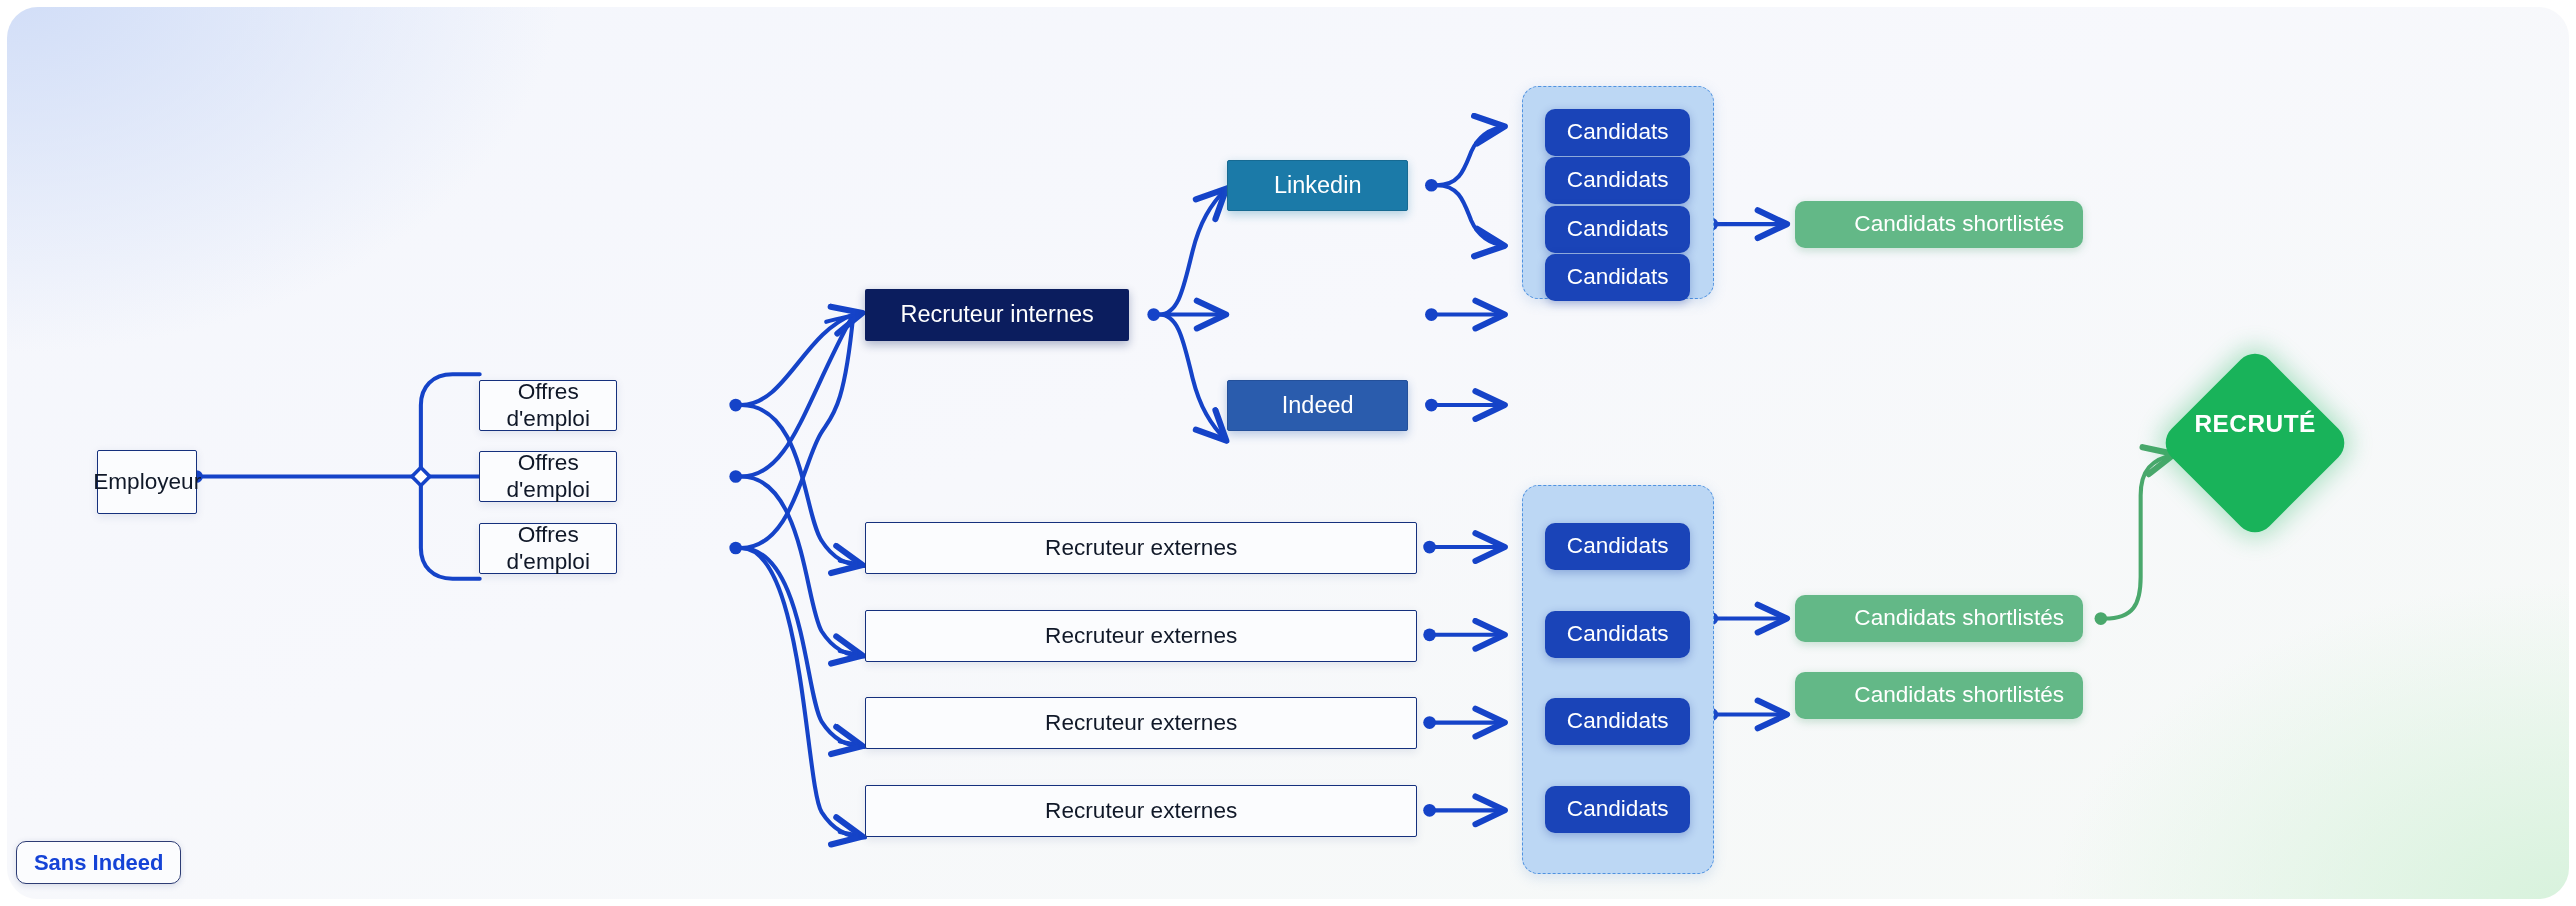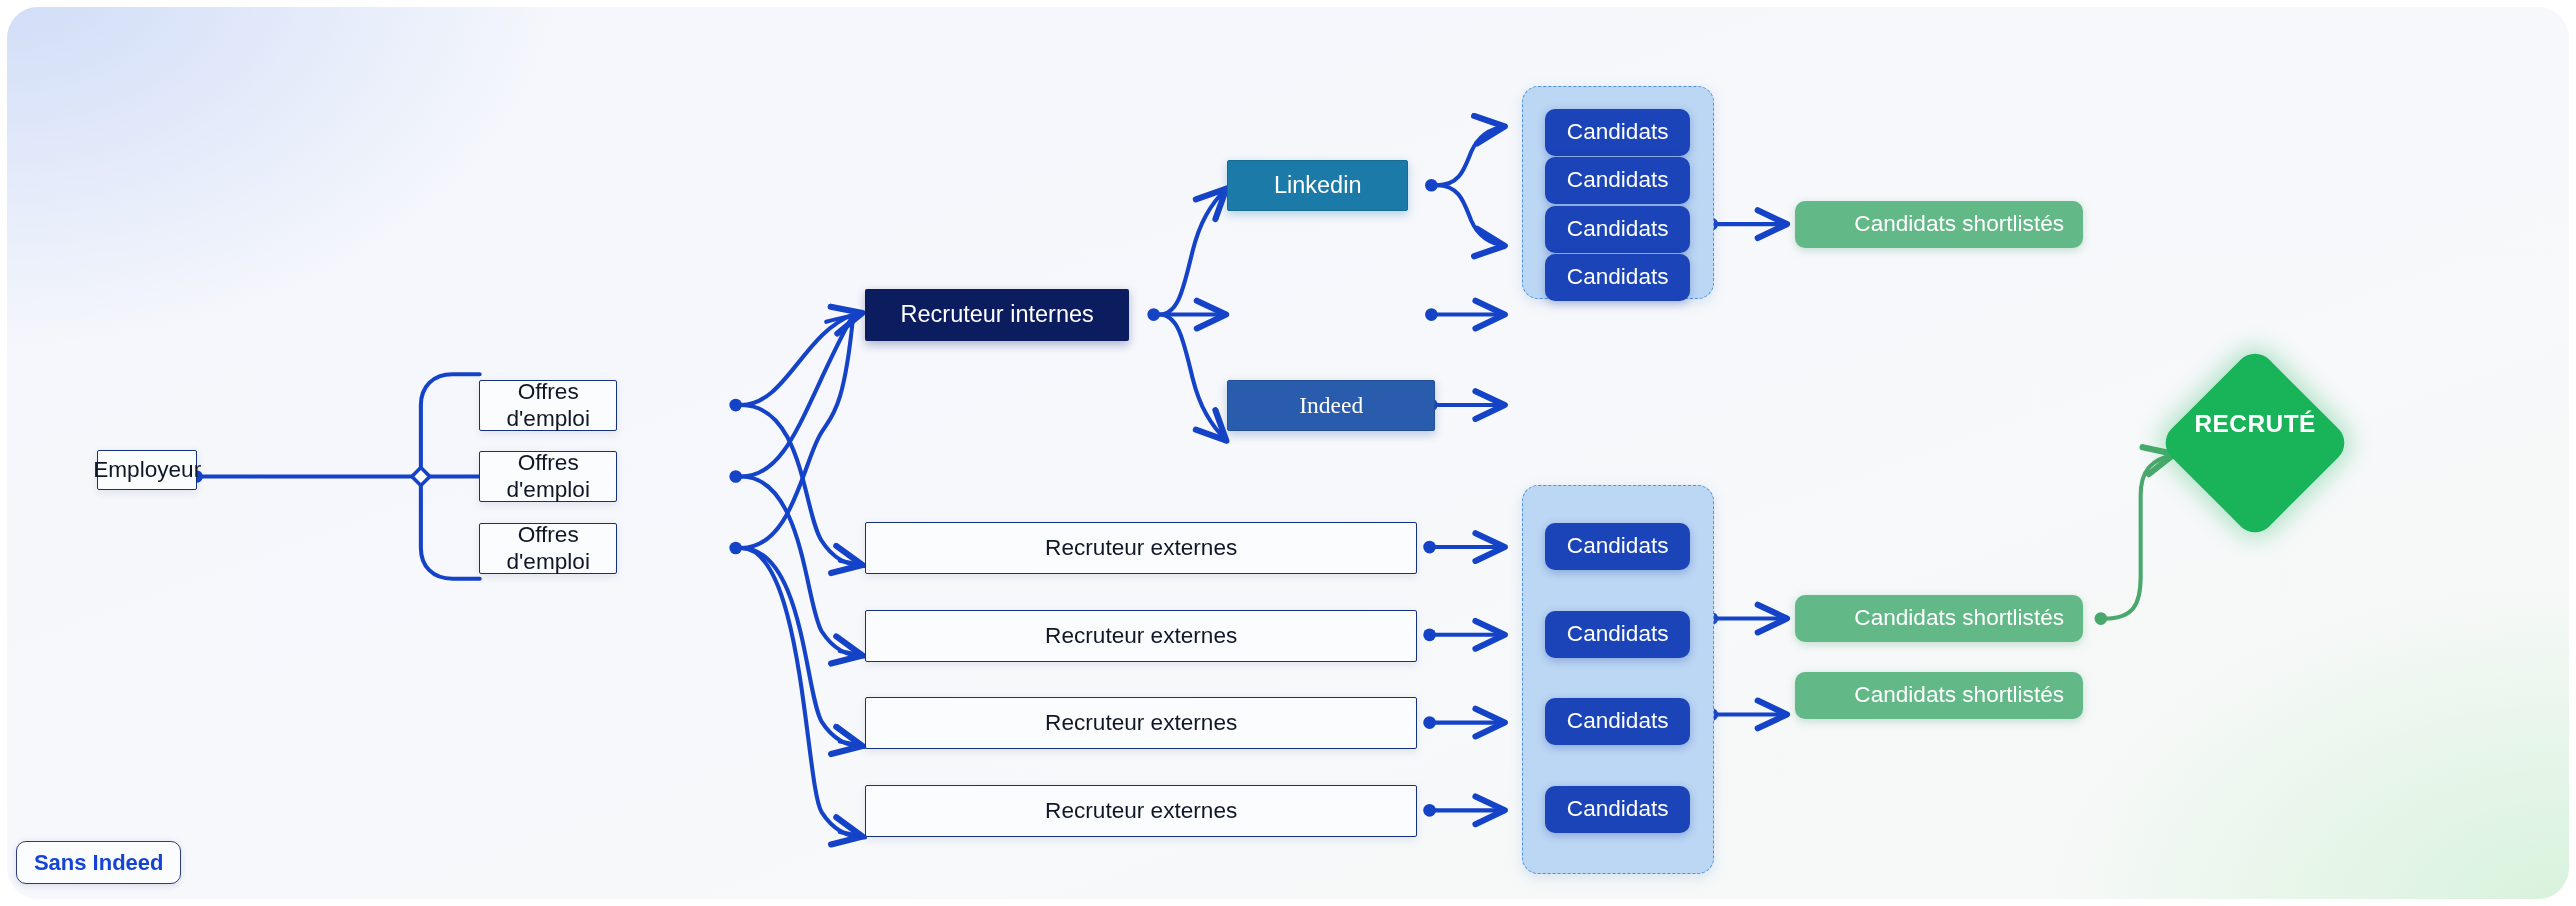--- a/index.html
+++ b/index.html
@@ -243,30 +243,30 @@
         <rect x="450" y="512" width="14" height="14" transform="rotate(45 457 519)" fill="#ffffff" stroke="#1543c8" stroke-width="4"></rect>
       </g>
 
       <g fill="none" stroke="#4aa86c" stroke-width="4.5" stroke-linecap="round">
         <path d="M2318,676 C2350,676 2358,660 2358,630 L2358,540
                  C2358,512 2370,500 2396,494" marker-end="url(#arrG)"></path>
       </g>
       <circle cx="2314" cy="676" r="7" fill="#4aa86c"></circle>
     </svg>
 
-    <div class="node n-plain" style="left:90px; top:443px; width:100px; height:40px;">Employeur</div>
+    <div class="node n-plain" style="left:90px; top:443px; width:100px; height:64px;">Employeur</div>
 
     <div class="node n-plain" style="left:472px; top:373px; width:138px; height:51px;">Offres d'emploi</div>
     <div class="node n-plain" style="left:472px; top:444px; width:138px; height:51px;">Offres d'emploi</div>
     <div class="node n-plain" style="left:472px; top:516px; width:138px; height:51px;">Offres d'emploi</div>
 
     <div class="node n-navy" style="left:858px; top:282px; width:264px; height:52px;">Recruteur internes</div>
 
     <div class="node n-linkedin" style="left:1220px; top:153px; width:181px; height:51px;">Linkedin</div>
-    <div class="node n-indeed" style="left:1220px; top:373px; width:208px; height:51px;font-family:Liberation Serif, serif;">Indeed</div>
+    <div class="node n-indeed" style="left:1220px; top:373px; width:181px; height:51px;">Indeed</div>
 
     <div class="node n-plain" style="left:858px; top:515px; width:552px; height:52px;">Recruteur externes</div>
     <div class="node n-plain" style="left:858px; top:603px; width:552px; height:52px;">Recruteur externes</div>
     <div class="node n-plain" style="left:858px; top:690px; width:552px; height:52px;">Recruteur externes</div>
     <div class="node n-plain" style="left:858px; top:778px; width:552px; height:52px;">Recruteur externes</div>
 
     <div class="group-box" style="left:1515px; top:79px; width:192px; height:213px;"></div>
     <div class="node n-cand" style="left:1538px; top:102px; width:145px; height:47px;">Candidats</div>
     <div class="node n-cand" style="left:1538px; top:150px; width:145px; height:47px;">Candidats</div>
     <div class="node n-cand" style="left:1538px; top:199px; width:145px; height:47px;">Candidats</div>

